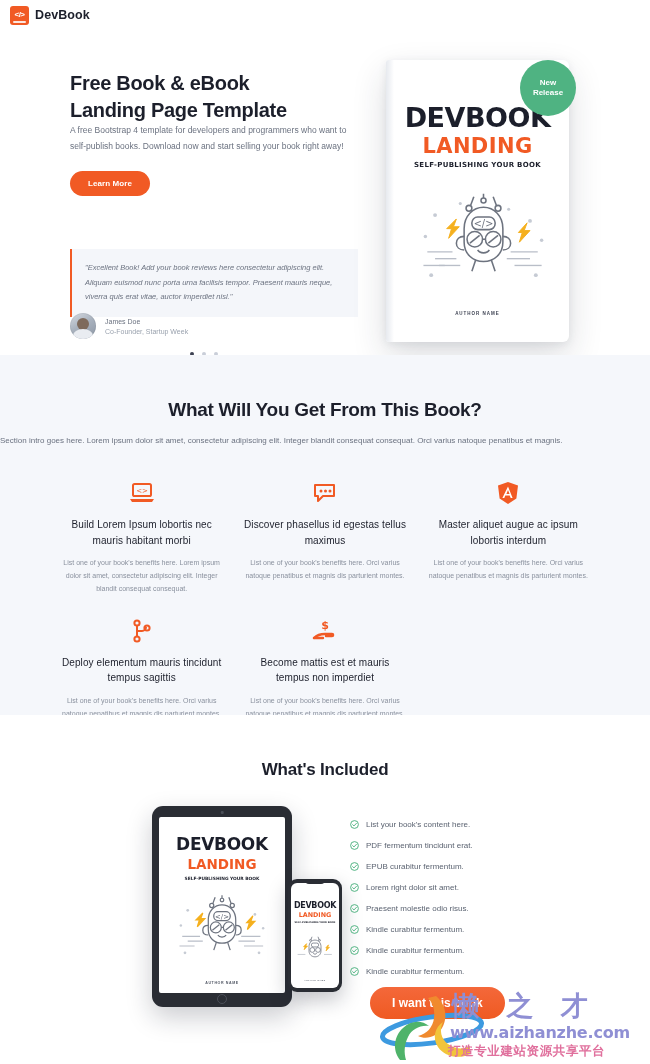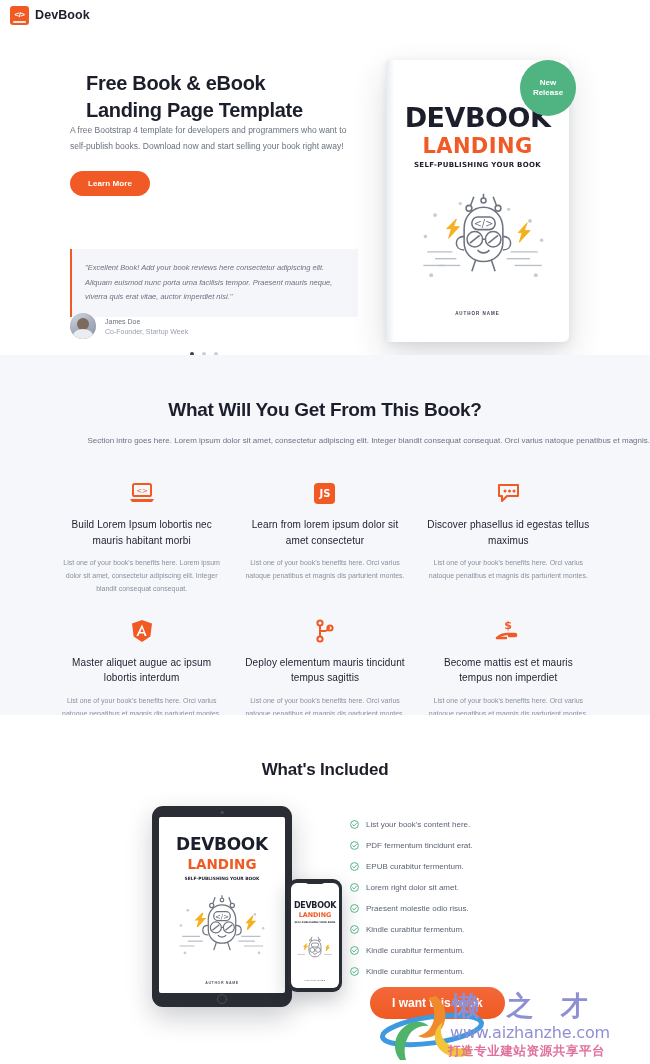--- a/index.html
+++ b/index.html
@@ -36,21 +36,21 @@
     content: ""; position: absolute; bottom: 2px; left: 3px; right: 3px;
     height: 1.5px; background: rgba(255,255,255,.85); border-radius: 1px;
   }
   .logo-text { font-size: 12.5px; font-weight: 700; color: #1c1f2b; letter-spacing: .1px; }
 
   
   .hero { position: relative; height: 325px; background: #fff; }
   .hero-left { position: absolute; left: 70px; top: 40px; width: 285px; }
   .hero-title {
     font-size: 20px; font-weight: 700; color: #1c1f2b;
-    line-height: 1.33; letter-spacing: -.3px; margin-left: 16px;
+    line-height: 1.33; letter-spacing: -.3px;
   }
   .hero-sub {
     font-size: 8.5px; line-height: 1.85; color: #6b7280;
   }
   .btn-learn {
     margin-top: 16px;
     display: inline-block;
     background: #f15a24; color: #fff;
     font-size: 8px; font-weight: 700;
     padding: 8px 18px; border-radius: 20px;
@@ -136,21 +136,21 @@
     text-align: center; font-size: 7px; color: #7b8494;
   }
 
   
   .features { position: absolute; left:0; top: 355px; width: 650px; height: 360px; background: #f5f7fb; }
   .sec-title {
     margin-top: 44px; text-align: center;
     font-size: 19px; font-weight: 700; color: #1c1f2b; letter-spacing: -.3px;
   }
   .sec-intro {
-    margin-top: 13px; text-align: right;
+    margin-top: 13px; text-align: left;
     font-size: 8px; color: #6b7280; line-height: 1.75;
   }
   .grid {
     margin-top: 30px; padding: 0 56px;
     display: grid; grid-template-columns: repeat(3, 1fr); gap: 20px 12px;
   }
   .card { text-align: center; padding: 0 4px; }
   .card-icon { height: 30px; display:flex; align-items:center; justify-content:center; margin-bottom: 9px; }
   .card-title {
     font-size: 10px; font-weight: 400; color: #1c1f2b; line-height: 1.55; letter-spacing: .1px;
@@ -206,21 +206,21 @@
   .btn-want {
     position:absolute; left: 370px; top: 987px;
     background: linear-gradient(180deg,#f4683a 0%,#ef5a22 100%); color:#fff;
     font-size: 12px; font-weight: 700; padding: 9px 22px; border-radius: 18px;
     border: none; cursor: pointer;
   }
 
   
   .watermark { position: absolute; left: 390px; top: 986px; width: 255px; height: 76px; pointer-events:none; }
   .wm-cn { position:absolute; left: 62px; top: 2px; font-size: 27px; font-weight: 800; color:#8f8fd4; letter-spacing: 9px; font-family:"DejaVu Sans",sans-serif; }
-  .wm-url { position:absolute; left: 60px; top: 37px; font-size: 16px; font-weight: 400; color:#8f8fd4; letter-spacing: -.2px; font-family:"DejaVu Sans",sans-serif; }
+  .wm-url { position:absolute; left: 60px; top: 37px; font-size: 16px; font-weight: 700; color:#8f8fd4; letter-spacing: -.2px; font-family:"DejaVu Sans",sans-serif; }
   .wm-slogan { position:absolute; left: 58px; top: 57px; font-size: 12.5px; font-weight: 700; color:#e0709d; letter-spacing: .6px; font-family:"DejaVu Sans",sans-serif; }
 </style>
 </head>
 <body>
 
 <div class="page">
 
   <div class="navbar">
     <div class="logo-wrap">
       <span class="logo-mark">
@@ -340,27 +340,20 @@
           <svg width="26" height="22" viewBox="0 0 26 22" fill="none">
             <rect x="4" y="2" width="18" height="12" rx="1.6" stroke="#f15a24" stroke-width="2"></rect>
             <text x="13" y="11" font-size="7" font-family="DejaVu Sans, sans-serif" fill="#f15a24" text-anchor="middle">&lt;&gt;</text>
             <path d="M1 17h24l-2 3H3z" fill="#f15a24"></path>
           </svg>
         </div>
         <div class="card-title">Build Lorem Ipsum lobortis nec mauris habitant morbi</div>
         <div class="card-body">List one of your book's benefits here. Lorem ipsum dolor sit amet, consectetur adipiscing elit. Integer blandit consequat consequat.</div>
       </div>
 
-      <div class="card">
-        <div class="card-icon">
-          <span class="ic-js">JS</span>
-        </div>
-        <div class="card-title">Learn from lorem ipsum dolor sit amet consectetur</div>
-        <div class="card-body">List one of your book's benefits here. Orci varius natoque penatibus et magnis dis parturient montes.</div>
-      </div>
 
       <div class="card">
         <div class="card-icon">
           <svg width="25" height="22" viewBox="0 0 25 22" fill="none">
             <path d="M3 3h19v11H11l-5 5v-5H3z" stroke="#f15a24" stroke-width="2" stroke-linejoin="round"></path>
             <circle cx="9" cy="9" r="1.5" fill="#f15a24"></circle>
               <circle cx="13.5" cy="9" r="1.5" fill="#f15a24"></circle>
               <circle cx="18" cy="9" r="1.5" fill="#f15a24"></circle>
           </svg>
         </div>

